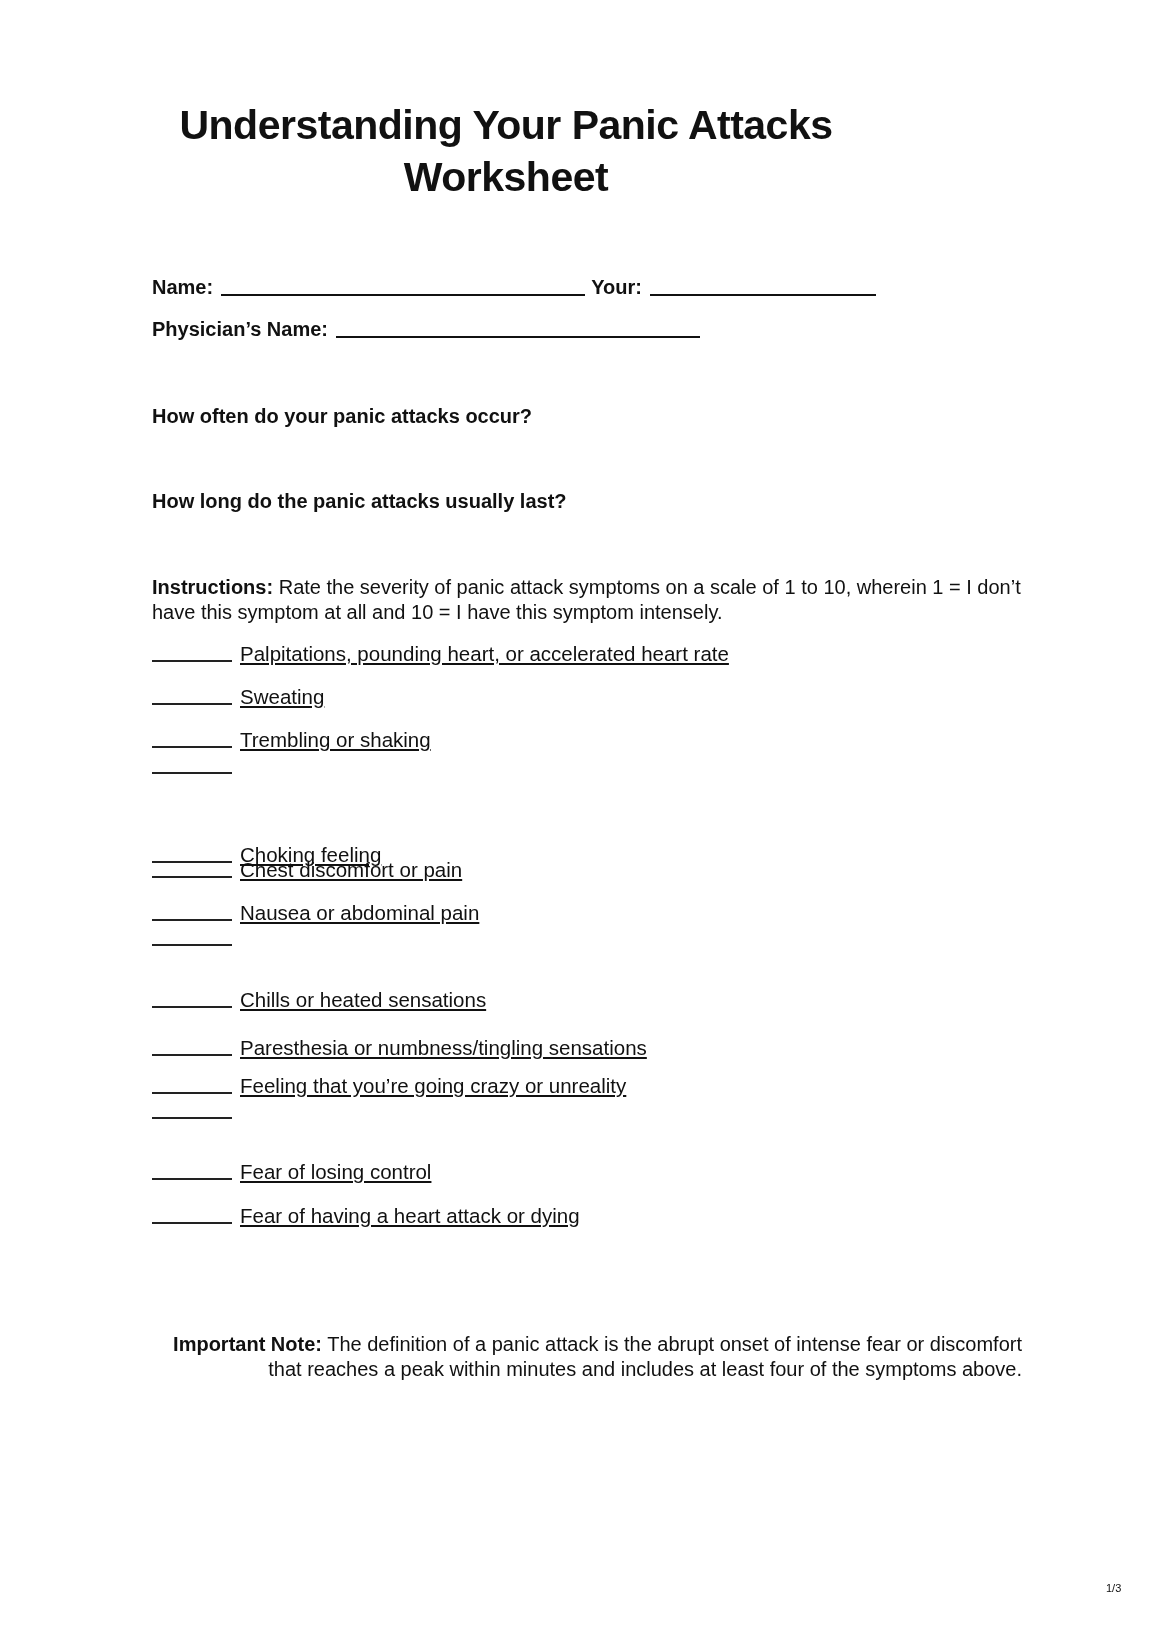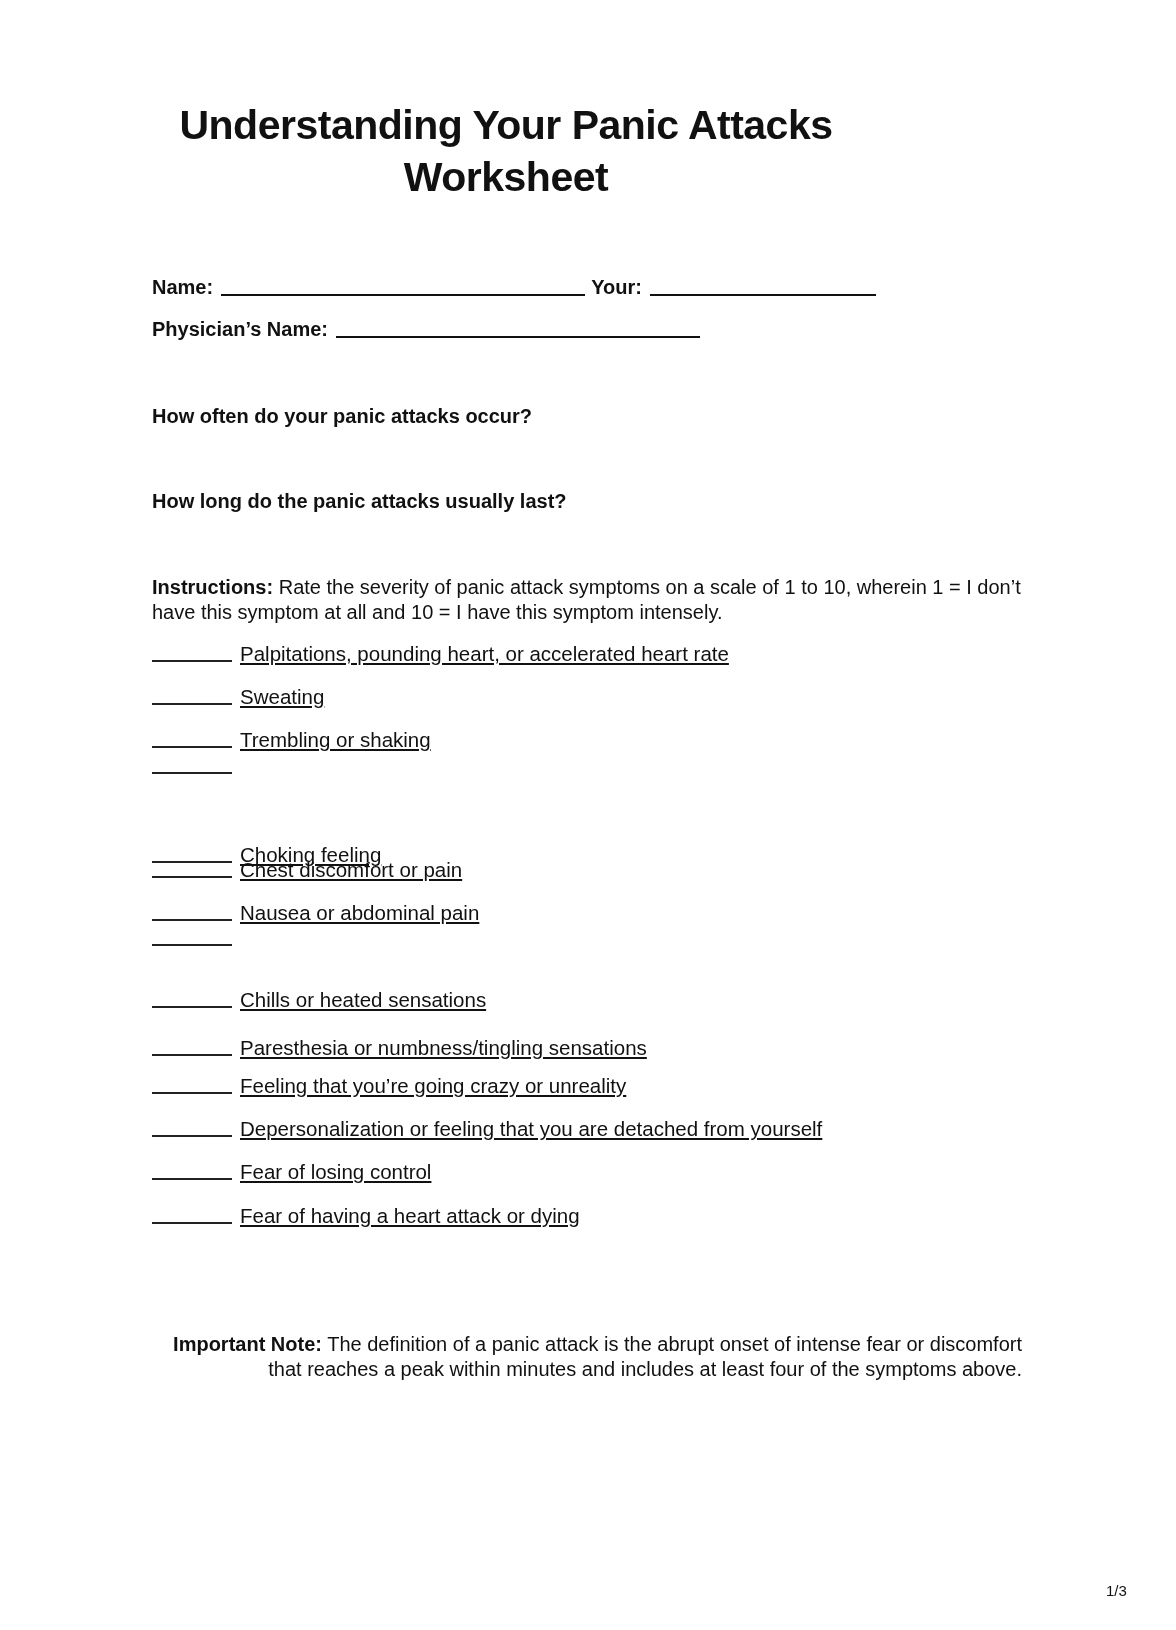--- a/index.html
+++ b/index.html
@@ -10,21 +10,21 @@
   .t1 { top:100px; }
   .t2 { top:152px; }
   .field-row { position:absolute; left:152px; font-size:20px; font-weight:bold;
                display:flex; align-items:flex-end; white-space:nowrap; }
   .uline { display:inline-block; border-bottom:2px solid #111; height:18px; margin:0 6px 3px 8px; }
   .q { position:absolute; left:152px; font-size:20px; font-weight:bold; }
   .para { position:absolute; left:152px; width:870px; font-size:20px; line-height:25px; }
   .para b { font-weight:bold; }
   .sym { position:absolute; left:152px; display:flex; font-size:20.5px;text-decoration:underline; }
   .blank { display:inline-block; width:80px; border-bottom:2px solid #222; margin-right:8px; margin-bottom:4px; }
-  .pagenum { position:absolute; left:1106px; top:1582px; font-size:15px; }
+  .pagenum { position:absolute; left:1106px; top:1582px; font-size:11px; }
 </style>
 </head>
 <body>
 
 <div class="title t1">Understanding Your Panic Attacks</div>
 <div class="title t2">Worksheet</div>
 
 <div class="field-row" style="top:276px;">
   <span>Name:</span>
   <span class="uline" style="width:364px;"></span>
@@ -80,21 +80,20 @@
     <div class="sym" style="top: 1036px;">
       <span class="blank"></span>
       <span>Paresthesia or numbness/tingling sensations</span>
     </div>
     <div class="sym" style="top: 1074px;">
       <span class="blank"></span>
       <span>Feeling that you’re going crazy or unreality</span>
     </div>
     <div class="sym" style="top: 1117.2px;">
       <span class="blank"></span>
-      <span>Depersonalization or feeling that you are detached from yourself</span>
     </div>
     <div class="sym" style="top: 1160.4px;">
       <span class="blank"></span>
       <span>Fear of losing control</span>
     </div>
     <div class="sym" style="top: 1203.6px;">
       <span class="blank"></span>
       <span>Fear of having a heart attack or dying</span>
     </div>
   </div>

